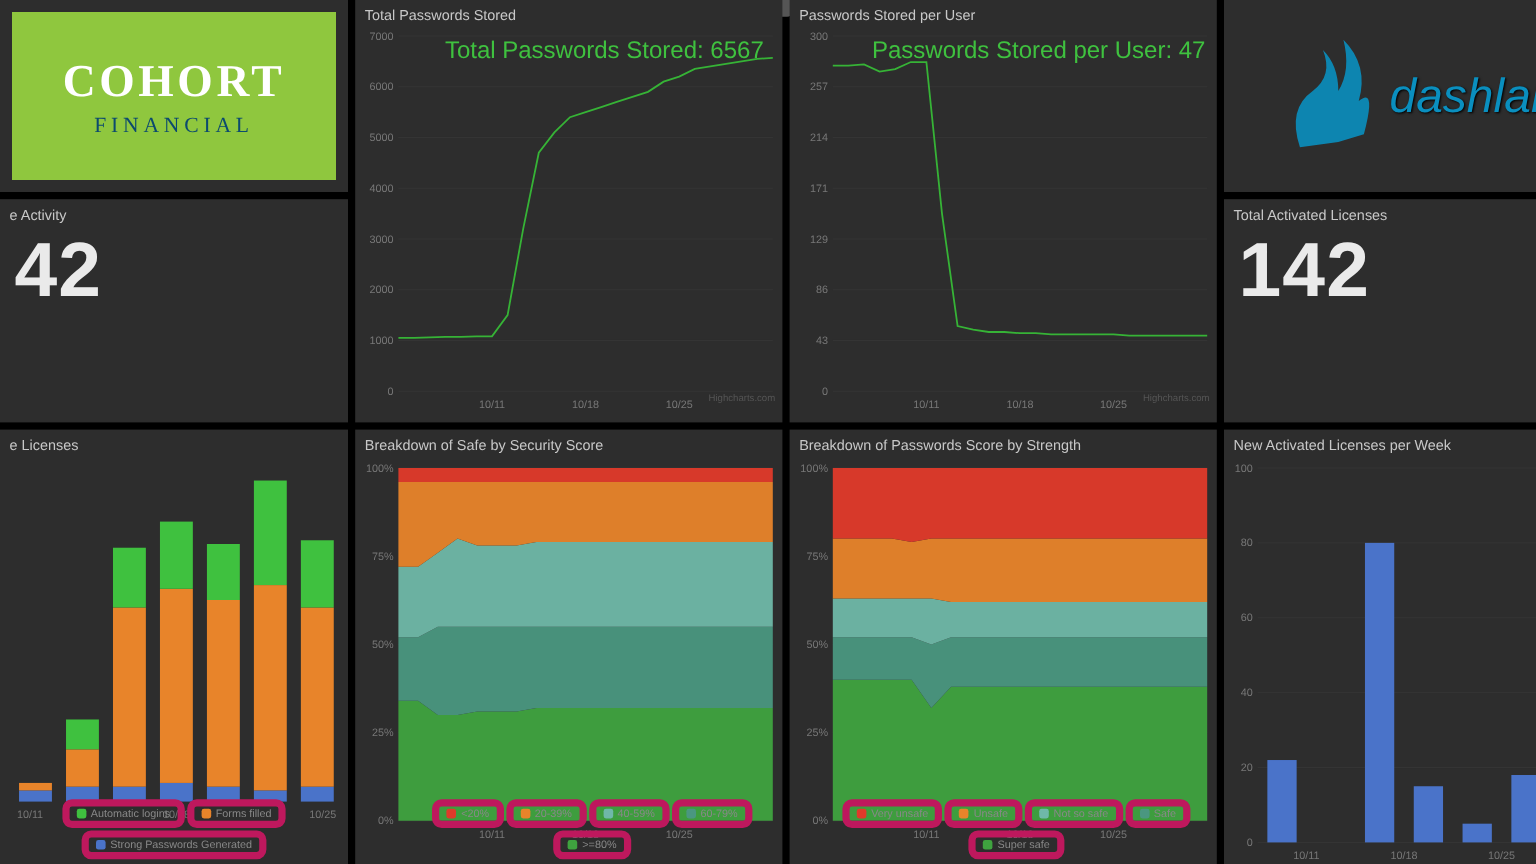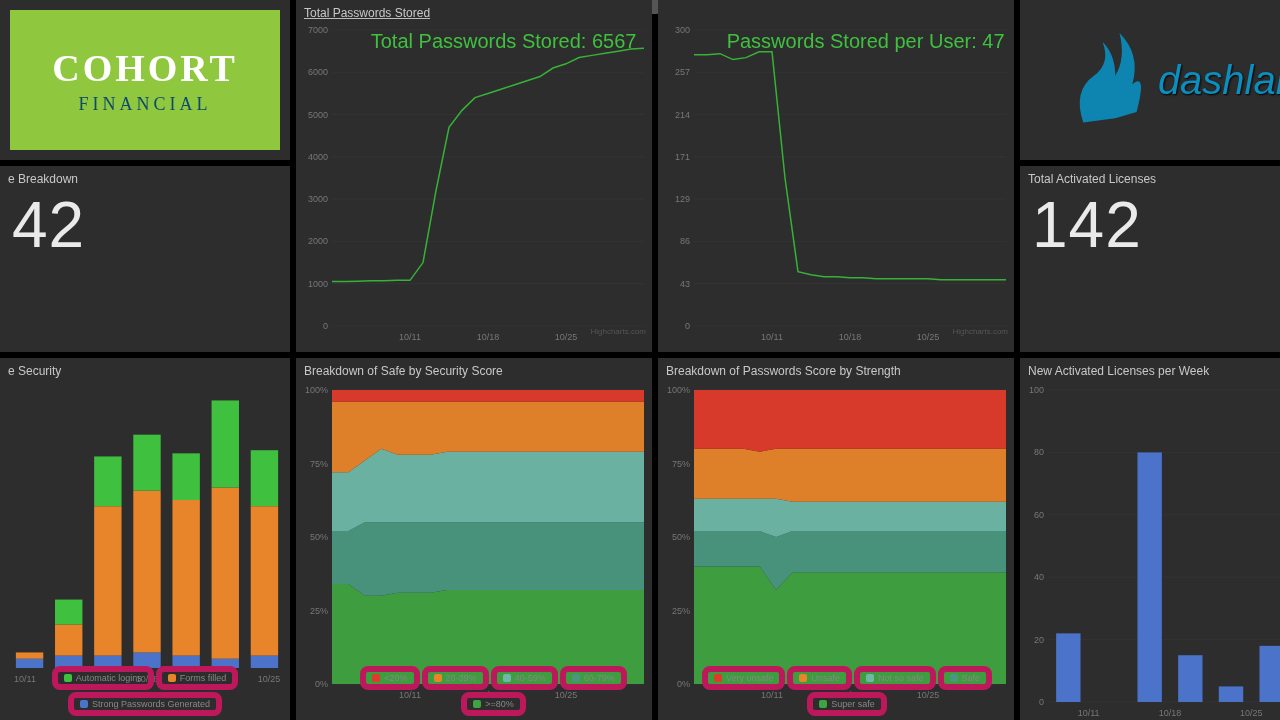--- a/index.html
+++ b/index.html
@@ -5,21 +5,21 @@
   * { box-sizing: border-box; margin: 0; padding: 0; }
   html, body { width: 1280px; height: 720px; background:#000; font-family: Arial, Helvetica, sans-serif; color:#bbb; overflow:hidden;}
   .grid {
     display:grid; width:1280px; height:720px;
     grid-template-columns: 290px 356px 356px 278px;
     grid-template-rows: 160px 186px 374px;
     gap:6px; padding:0; background:#000;
   }
   .card { background:#2d2d2d; position:relative; overflow:hidden;}
   .title { color:#c8c8c8; font-size:12px; padding:6px 8px 2px 8px; white-space:nowrap; text-overflow:ellipsis;}
-  .bignum { color:#eaeaea; font-size:64px; font-weight:400; padding:0 4px 4px 12px; letter-spacing:1px;}
+  .bignum { color:#eaeaea; font-size:64px; font-weight:700; padding:0 4px 4px 12px; letter-spacing:1px;}
   .chart-wrap { position:absolute; left:0; right:0; top:22px; bottom:0; }
   svg { width:100%; height:100%; display:block;}
   .credit { position:absolute; right:6px; bottom:16px; color:#555; font-size:8px;}
   
   .logo-green { margin:10px; background:#8fc73e; display:flex; flex-direction:column; align-items:center; justify-content:center;}
   .logo-green .l1 { color:#fff; font-family:Georgia,'Times New Roman',serif; font-size:38px; font-weight:bold; letter-spacing:3px;}
   .logo-green .l2 { color:#0c4a6e; font-family:Georgia,'Times New Roman',serif; font-size:18px; letter-spacing:4px; margin-top:4px;}
   .brand { display:flex; align-items:center; justify-content:flex-start; padding-left:10px;}
   .brand-text { color:#0a8fbf; font-size:40px; font-style:italic; font-weight:500; text-shadow:1px 1px 2px #000;}
   .chart-annot { fill:#3fc13f; font-size:20px; font-weight:500; }
@@ -40,21 +40,21 @@
 
 <div class="grid">
 
   <div class="card" style="grid-column:1;grid-row:1;padding:0;">
     <div class="logo-green" style="height:calc(100% - 20px);">
       <div class="l1">COHORT</div>
       <div class="l2">FINANCIAL</div>
     </div>
   </div>
 
-  <div class="card span-r12-c2" style="grid-column:2;text-decoration:underline;">
+  <div class="card span-r12-c2" style="grid-column:2;">
     <div class="title">Total Passwords Stored</div>
     <div class="chart-wrap" id="c-totalPasswords">
         <svg viewBox="0 0 356 330">
           <line x1="36" y1="304" x2="348" y2="304" class="grid-line"></line>
           <text x="32" y="307" text-anchor="end" fill="#777" font-size="9">0</text>
           <line x1="36" y1="261.7142857142857" x2="348" y2="261.7142857142857" class="grid-line"></line>
           <text x="32" y="264.7142857142857" text-anchor="end" fill="#777" font-size="9">1000</text>
           <line x1="36" y1="219.42857142857144" x2="348" y2="219.42857142857144" class="grid-line"></line>
           <text x="32" y="222.42857142857144" text-anchor="end" fill="#777" font-size="9">2000</text>
           <line x1="36" y1="177.14285714285717" x2="348" y2="177.14285714285717" class="grid-line"></line>
@@ -71,20 +71,21 @@
           <text x="192" y="318" text-anchor="middle" fill="#777" font-size="9">10/18</text>
           <text x="270" y="318" text-anchor="middle" fill="#777" font-size="9">10/25</text>
           <path d="M36 259.6 L49 259.6 L62 259.1771428571428 L75 258.75428571428574 L88 258.75428571428574 L101 258.33142857142855 L114 258.33142857142855 L127 240.57142857142858 L140 168.68571428571428 L153 105.25714285714287 L166 88.34285714285716 L179 75.65714285714284 L192 71.42857142857144 L205 67.19999999999999 L218 62.97142857142856 L231 58.74285714285713 L244 54.514285714285705 L257 46.05714285714288 L270 41.82857142857142 L283 35.485714285714266 L296 33.37142857142857 L309 31.257142857142867 L322 29.14285714285711 L335 27.02857142857141 L348 26.30971428571428 " class="line-series"></path>
           <text x="207.60000000000002" y="26" text-anchor="middle" class="chart-annot">Total Passwords Stored: 6567</text>
         </svg>
       </div>
     <div class="credit">Highcharts.com</div>
   </div>
 
   <div class="card span-r12-c3" style="grid-column:3;">
+    <div class="title">Passwords Stored per User</div>
     <div class="chart-wrap" id="c-perUser">
         <svg viewBox="0 0 356 330">
           <line x1="36" y1="304" x2="348" y2="304" class="grid-line"></line>
           <text x="32" y="307" text-anchor="end" fill="#777" font-size="9">0</text>
           <line x1="36" y1="261.7142857142857" x2="348" y2="261.7142857142857" class="grid-line"></line>
           <text x="32" y="264.7142857142857" text-anchor="end" fill="#777" font-size="9">43</text>
           <line x1="36" y1="219.42857142857144" x2="348" y2="219.42857142857144" class="grid-line"></line>
           <text x="32" y="222.42857142857144" text-anchor="end" fill="#777" font-size="9">86</text>
           <line x1="36" y1="177.14285714285717" x2="348" y2="177.14285714285717" class="grid-line"></line>
           <text x="32" y="180.14285714285717" text-anchor="end" fill="#777" font-size="9">129</text>
@@ -107,31 +108,31 @@
   </div>
 
   <div class="card brand" style="grid-column:4;grid-row:1;">
     <svg width="62" height="62" viewBox="0 0 60 60">
       <path d="M25 50 Q20 35 30 28 Q38 22 34 12 Q40 18 40 28 Q45 20 42 8 Q52 18 48 32 Q55 26 50 45 L40 48 Z" fill="#0a8fbf" opacity="0.9"></path>
     </svg>
     <span class="brand-text">dashlan</span>
   </div>
 
   <div class="card" style="grid-column:1;grid-row:2;">
-    <div class="title">e Breakdown</div>
+    <div class="title">e Activity</div>
     <div class="bignum">42</div>
   </div>
 
   <div class="card" style="grid-column:4;grid-row:2;">
     <div class="title">Total Activated Licenses</div>
     <div class="bignum">142</div>
   </div>
 
   <div class="card" style="grid-column:1;grid-row:3;">
-    <div class="title">e Security</div>
+    <div class="title">e Licenses</div>
     <div class="chart-wrap" id="c-activity">
         <svg viewBox="0 0 290 352">
           <rect x="15.871428571428572" y="278.6666666666667" width="27.400000000000002" height="9.333333333333334" fill="#4a73c9"></rect>
           <rect x="15.871428571428572" y="272.44444444444446" width="27.400000000000002" height="6.222222222222222" fill="#e8842a"></rect>
           <rect x="15.871428571428572" y="272.44444444444446" width="27.400000000000002" height="0" fill="#3fc13f"></rect>
           <rect x="55.01428571428572" y="275.55555555555554" width="27.400000000000002" height="12.444444444444445" fill="#4a73c9"></rect>
           <rect x="55.01428571428572" y="244.44444444444443" width="27.400000000000002" height="31.11111111111111" fill="#e8842a"></rect>
           <rect x="55.01428571428572" y="219.55555555555557" width="27.400000000000002" height="24.88888888888889" fill="#3fc13f"></rect>
           <rect x="94.15714285714286" y="275.55555555555554" width="27.400000000000002" height="12.444444444444445" fill="#4a73c9"></rect>
           <rect x="94.15714285714286" y="126.2222222222222" width="27.400000000000002" height="149.33333333333334" fill="#e8842a"></rect>

